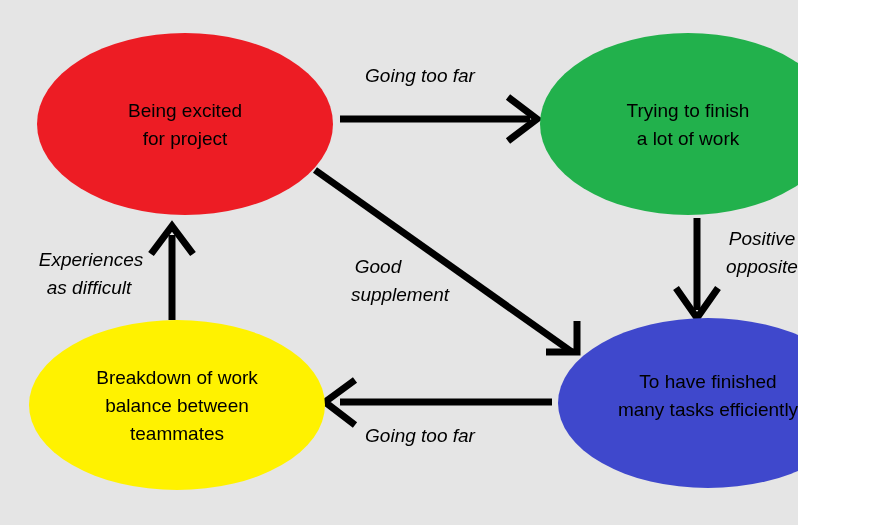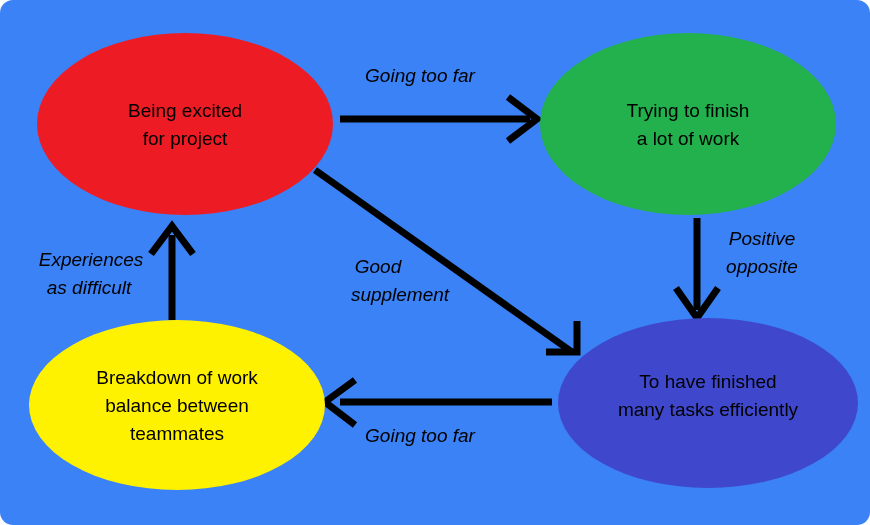--- a/index.html
+++ b/index.html
@@ -2,26 +2,25 @@
 <html><head>
 <meta charset="utf-8">
 <style>
   html, body {
     margin: 0;
     padding: 0;
     background: #ffffff;
   }
   #canvas {
     position: relative;
-    width: 870px;
+    width: 798px;
     height: 525px;
-    background: #3b82f6;
+    background: #e5e5e5;
     overflow: hidden;
     font-family: "Liberation Sans", sans-serif;
-    border-radius: 13px;
   }
   #diagram-svg {
     position: absolute;
     top: 0;
     left: 0;
     width: 870px;
     height: 525px;
   }
   .node-text {
     font-family: "Liberation Sans", sans-serif;

